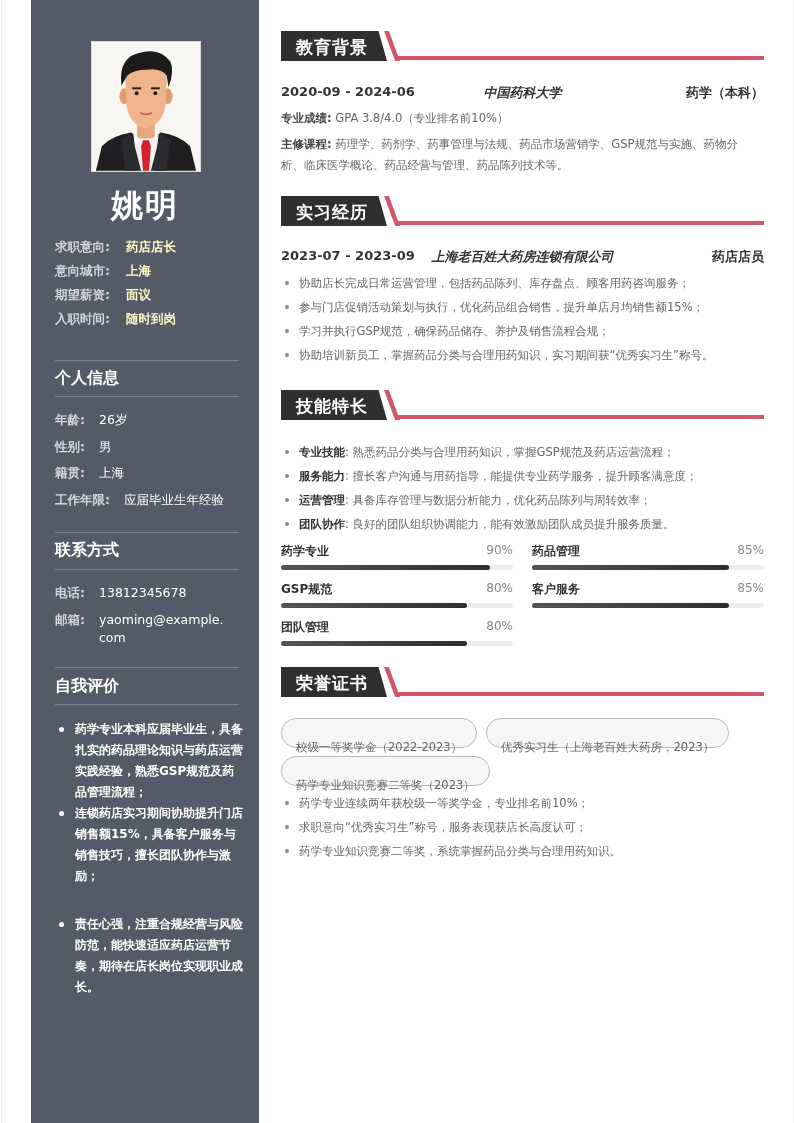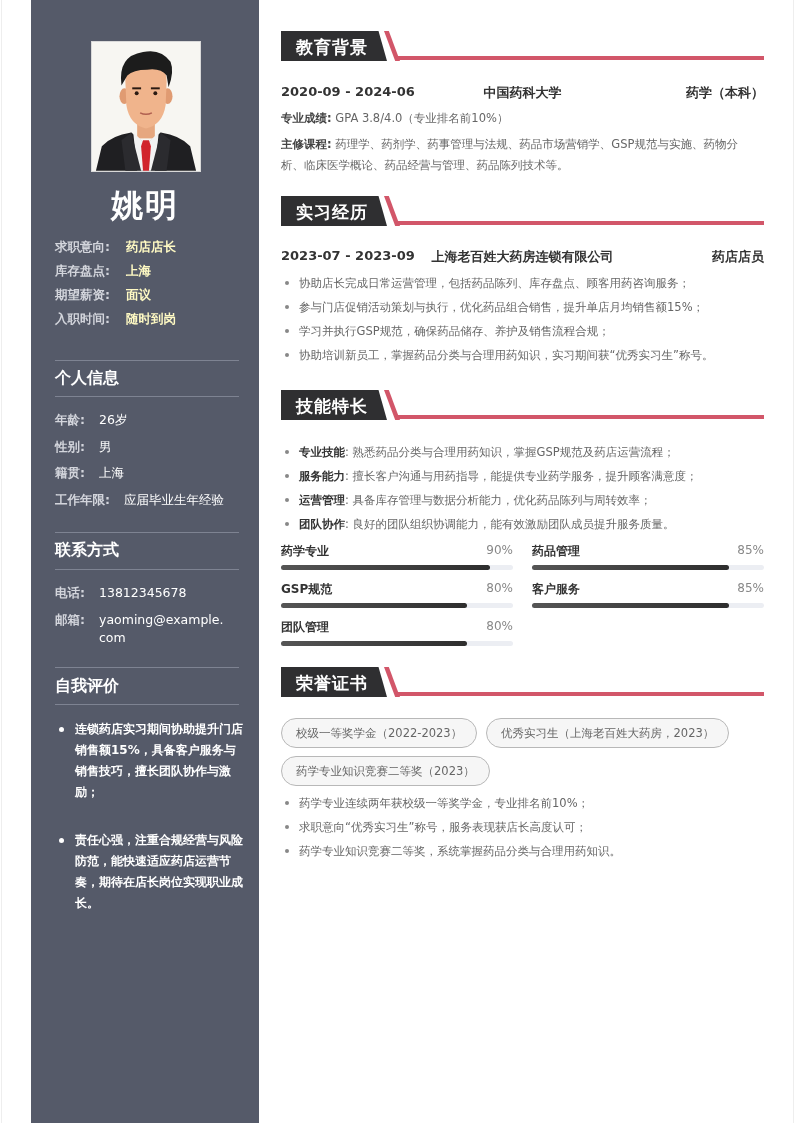--- a/index.html
+++ b/index.html
@@ -33,38 +33,38 @@
     .eval-list li { position: relative; padding-left: 20px; font-size: 12px; font-weight: bold; line-height: 21px; color: #fff; }
     .eval-list li::before { content: ""; position: absolute; left: 4px; top: 8px; width: 5px; height: 5px; border-radius: 50%; background: #fff; }
     .eval-list li.gap { margin-top: 27px; }
     .sec-head { position: absolute; left: 281px; width: 483px; height: 30px; }
     .sec-head .blk { position: absolute; left: 0; top: 0; height: 30px; width: 106px; background: #2f2f31; clip-path: polygon(0 0, 92% 0, 100% 100%, 0 100%); }
     .sec-head .blk span { position: absolute; left: 15px; top: 5px; font-size: 17px; font-weight: bold; color: #fff; letter-spacing: 1px; }
     .sec-head .slash { position: absolute; left: 103px; top: 0; width: 16px; height: 30px; background: #d25669; clip-path: polygon(0 0, 30% 0, 100% 100%, 70% 100%); }
     .sec-head .line { position: absolute; left: 114px; top: 25px; width: 369px; height: 4px; background: #d25669; }
 
     .row3 { position: absolute; left: 281px; width: 483px; display: flex; justify-content: space-between; font-size: 13px; font-weight: bold; color: #333; gap: 48px; }
-    .row3 .c2 { position: absolute; left: 50%; transform: translateX(-50%); white-space: nowrap; }
+    .row3 .c2 { position: absolute; left: 50%; transform: translateX(-50%); white-space: nowrap; font-style: italic; }
     .text-line { position: absolute; left: 281px; width: 483px; font-size: 11.5px; line-height: 21px; color: #666; }
     .text-line b { color: #444; font-weight: bold; }
 
     .bul-list { position: absolute; left: 281px; width: 483px; list-style: none; }
     .bul-list li { position: relative; padding-left: 18px; font-size: 11.5px; line-height: 24px; color: #666; white-space: nowrap; }
     .bul-list li::before { content: ""; position: absolute; left: 4px; top: 10px; width: 4px; height: 4px; border-radius: 50%; background: #888; }
     .bul-list li b { color: #333; font-weight: bold; }
 
     .skills { position: absolute; left: 281px; top: 543px; width: 483px; }
     .skill { position: absolute; width: 232px; height: 36px; }
     .skill .nm { position: absolute; left: 0; top: 0; font-size: 12px; font-weight: bold; color: #333; }
     .skill .pc { position: absolute; right: 0; top: 0; font-size: 12px; color: #888; }
     .skill .track { position: absolute; left: 0; top: 22px; width: 232px; height: 5px; border-radius: 3px; background: #eceef3; }
     .skill .fill { position: absolute; left: 0; top: 0; height: 5px; border-radius: 3px; background: linear-gradient(90deg, #555 0%, #2e2e2e 100%); }
 
     .pills { position: absolute; left: 281px; top: 718px; width: 483px; }
-    .pill { position: absolute; height: 30px; border: 1px solid #b8b8b8; border-radius: 15px; background: #f6f6f6; font-size: 11.5px; color: #666; line-height: 28px; padding: 0 14px; white-space: nowrap; }
+    .pill { position: absolute; height: 30px; border: 1px solid #b8b8b8; border-radius: 15px; background: #f6f6f6; font-size: 11.5px; color: #666; line-height: 28px; padding: 14px 14px; white-space: nowrap; }
   </style>
 </head>
 <body>
 
 <div class="page">
 
   <aside class="sidebar">
     <div class="photo">
       <svg viewBox="0 0 110 131" xmlns="http://www.w3.org/2000/svg">
         <rect width="110" height="131" fill="#f7f6f2"></rect>
@@ -97,21 +97,21 @@
     </div>
 
     <div class="name">姚明</div>
 
     <div class="intent">
       <div class="intent-row">
         <span class="lbl">求职意向:</span>
         <span class="val">药店店长</span>
       </div>
       <div class="intent-row">
-        <span class="lbl">库存盘点:</span>
+        <span class="lbl">意向城市:</span>
         <span class="val">上海</span>
       </div>
       <div class="intent-row">
         <span class="lbl">期望薪资:</span>
         <span class="val">面议</span>
       </div>
       <div class="intent-row">
         <span class="lbl">入职时间:</span>
         <span class="val">随时到岗</span>
       </div>
@@ -150,20 +150,21 @@
       <div class="info-row wrap">
         <span class="lbl">邮箱:</span>
         <span class="val">yaoming@example.com</span>
       </div>
     </div>
 
     <div class="sb-divider" style="top:667px"></div>
     <div class="sb-title" style="top:676px">自我评价</div>
     <div class="sb-divider" style="top:704px"></div>
     <ul class="eval-list">
+      <li>药学专业本科应届毕业生，具备扎实的药品理论知识与药店运营实践经验，熟悉GSP规范及药品管理流程；</li>
       <li>连锁药店实习期间协助提升门店销售额15%，具备客户服务与销售技巧，擅长团队协作与激励；</li>
       <li class="gap">责任心强，注重合规经营与风险防范，能快速适应药店运营节奏，期待在店长岗位实现职业成长。</li>
     </ul>
   </aside>
 
   <div class="sec-head" style="top:31px">
     <div class="blk">
         <span>教育背景</span>
       </div>
     <div class="slash"></div>

